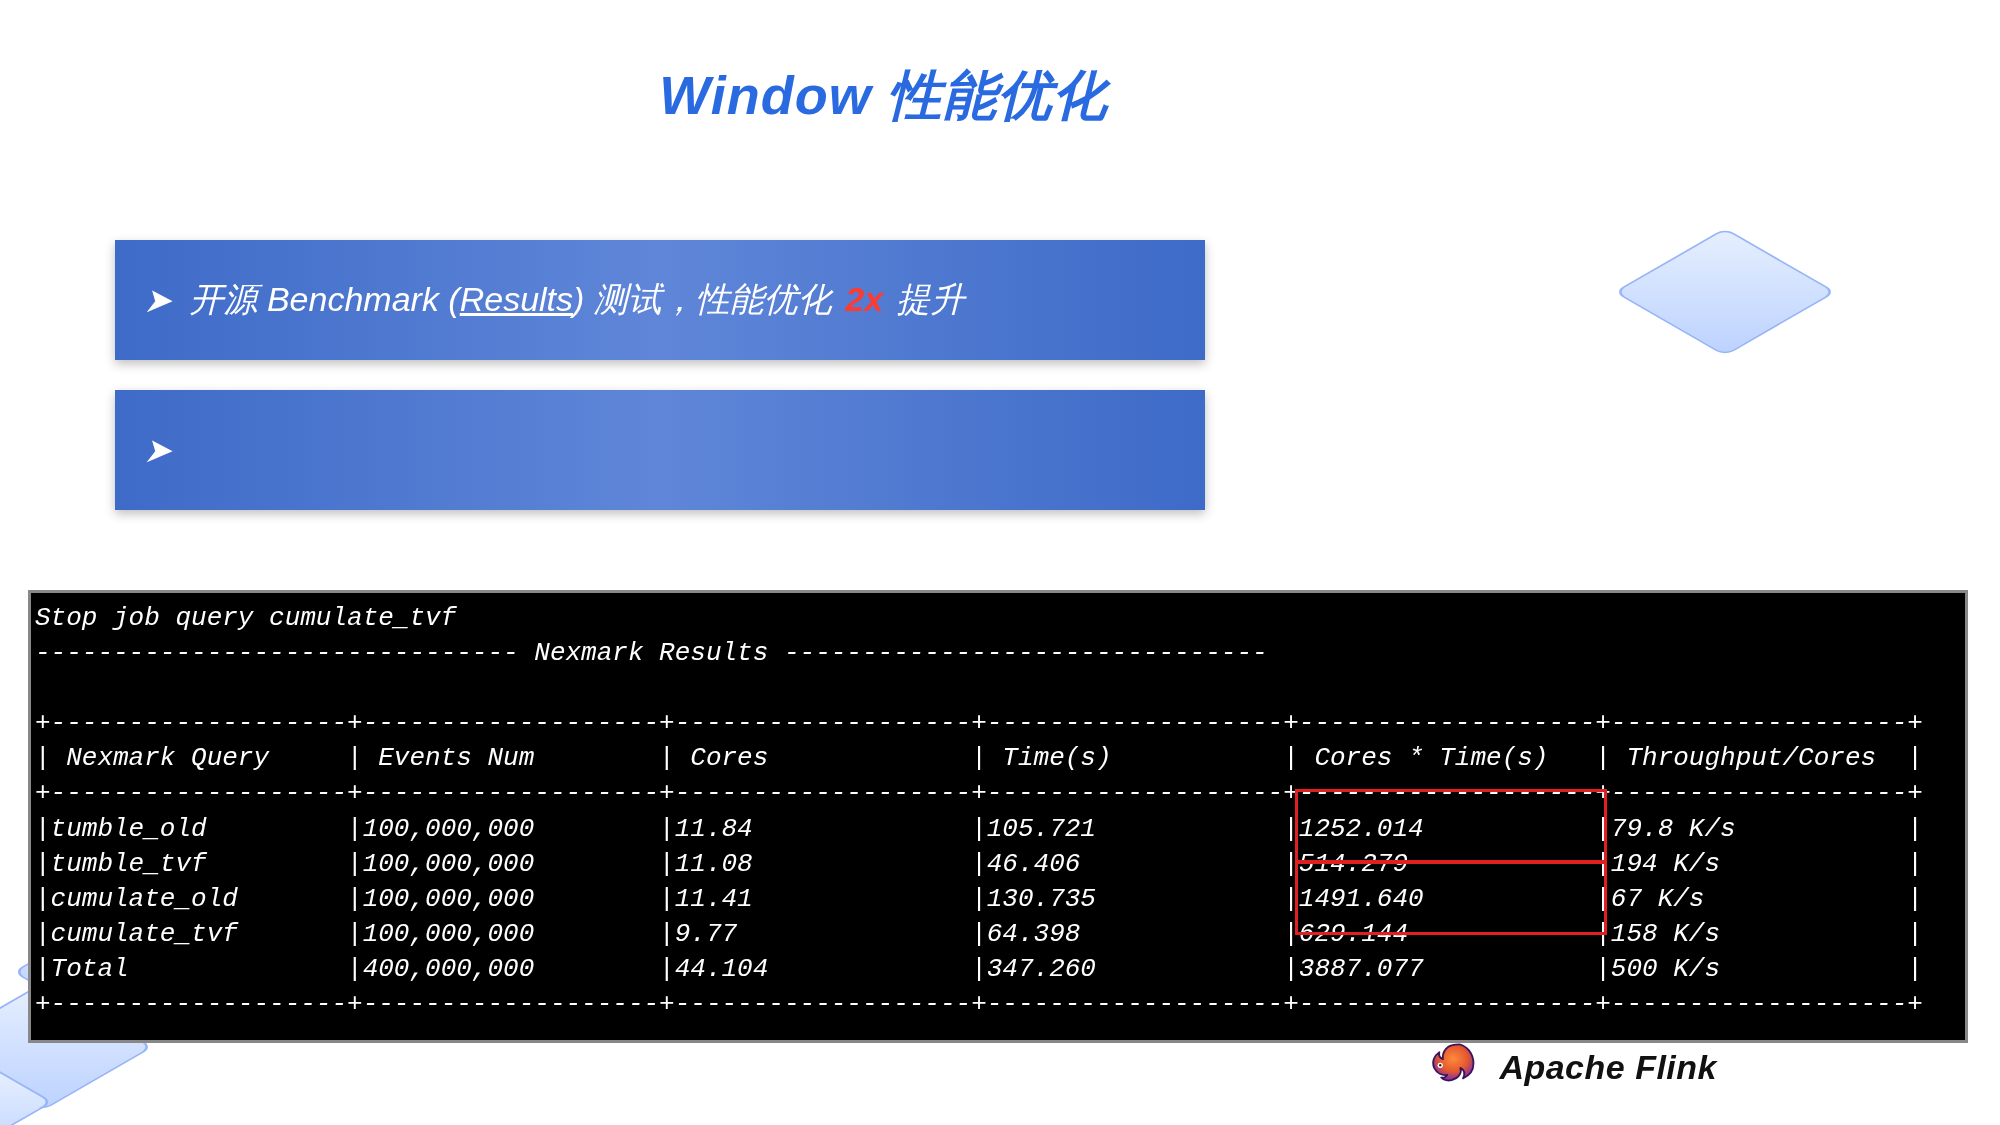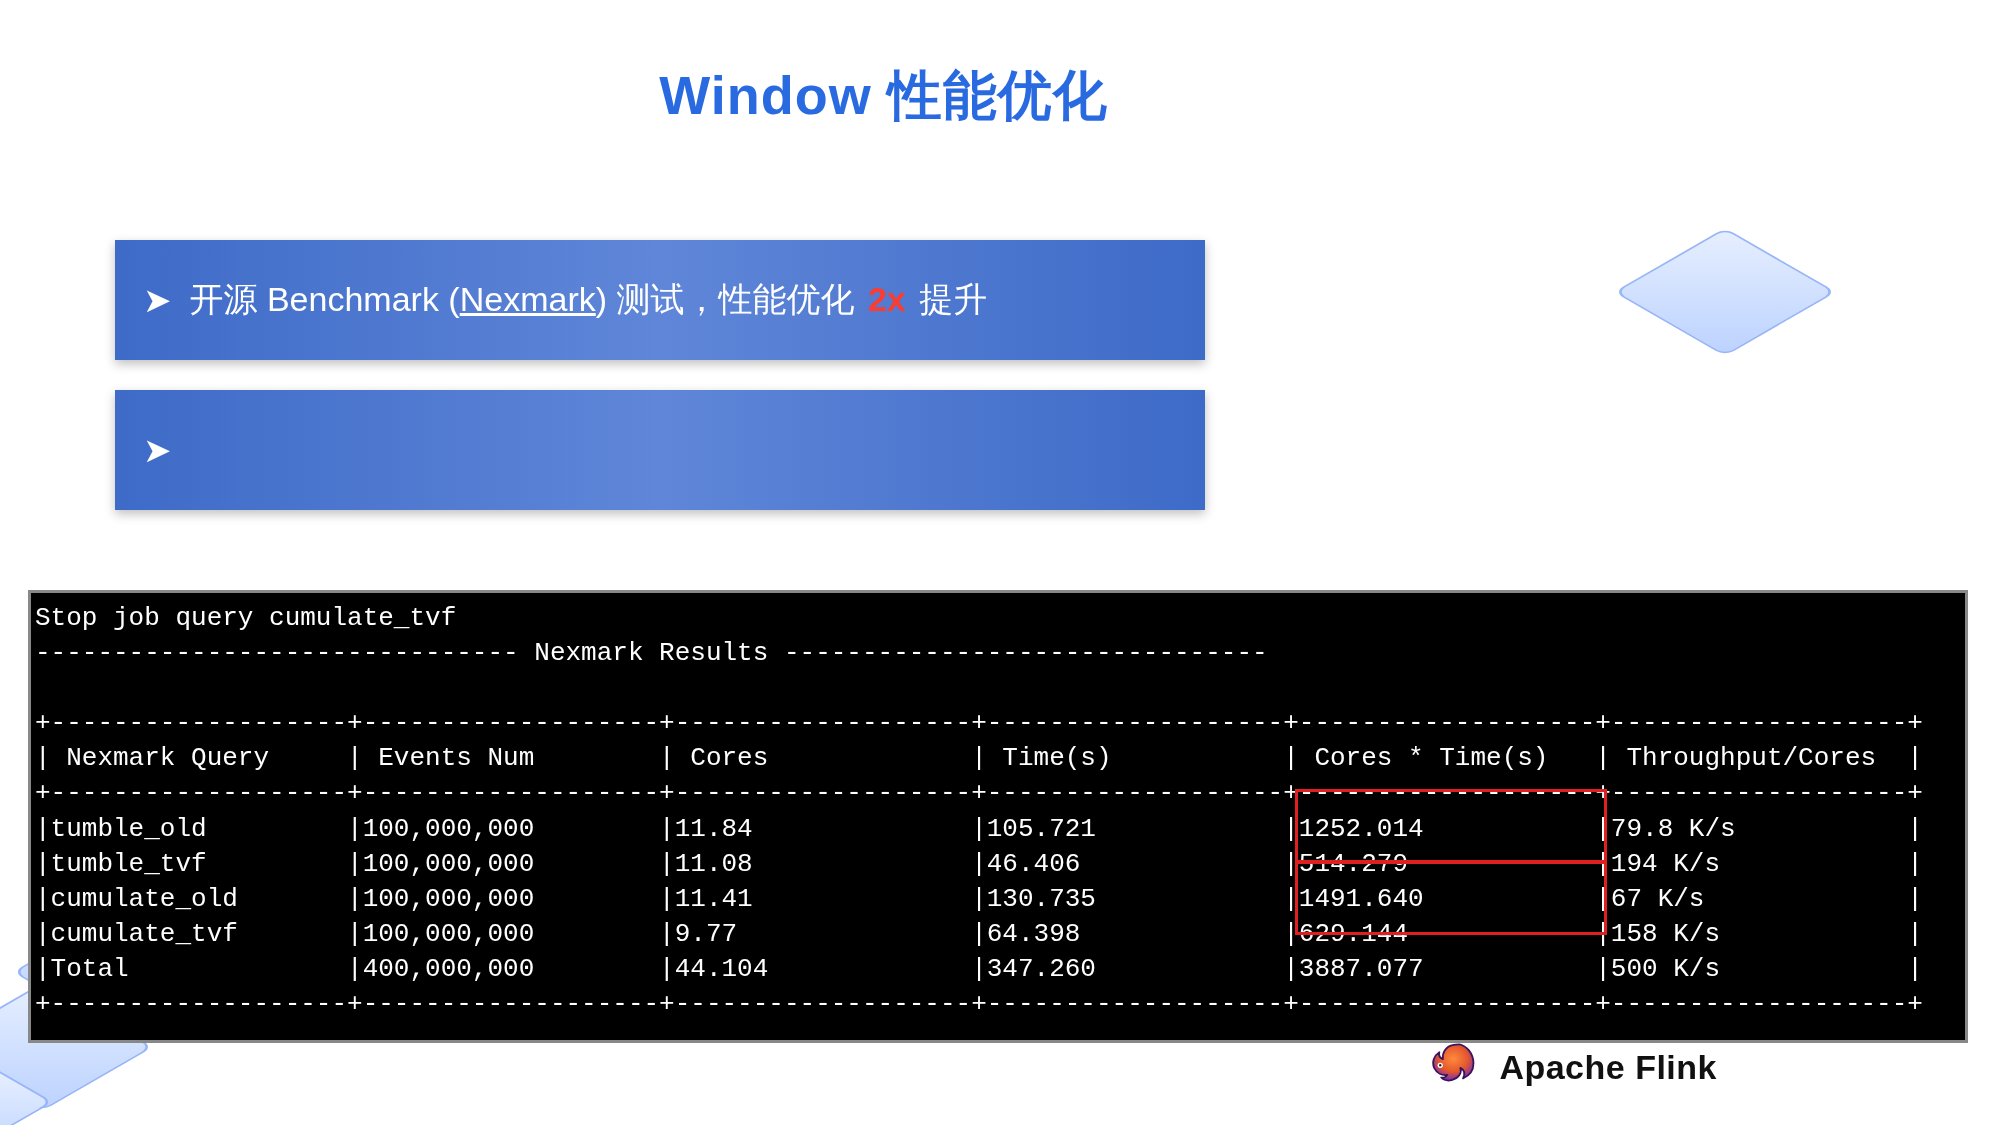--- a/index.html
+++ b/index.html
@@ -12,20 +12,21 @@
     overflow: hidden;
     position: relative;
   }
 
   .slide {
     position: relative;
     width: 1767px;
     height: 1125px;
     background: #fff;
     box-sizing: border-box;
+    font-style: italic;
   }
 
   
   .deco {
     position: absolute;
     pointer-events: none;
   }
   .deco-left {
     left: -60px;
     bottom: -40px;
@@ -160,21 +161,21 @@
     <div class="iso-block b3"></div>
   </div>
 
   <div class="title">Window 性能优化</div>
 
   <div class="bullets">
 
     <div class="bullet">
       <span class="arrow">➤</span>
       <span>
-        <span>开源 Benchmark (</span><span class="link">Nexmark</span><span>) 测试，性能优化 </span><span class="red">2x</span><span> 提升</span>
+        <span>开源 Benchmark (</span><span class="link">Results</span><span>) 测试，性能优化 </span><span class="red">2x</span><span> 提升</span>
       </span>
     </div>
 
     <div class="bullet">
       <span class="arrow">➤</span>
     </div>
 
   </div>
 
   <div class="terminal-wrap">

